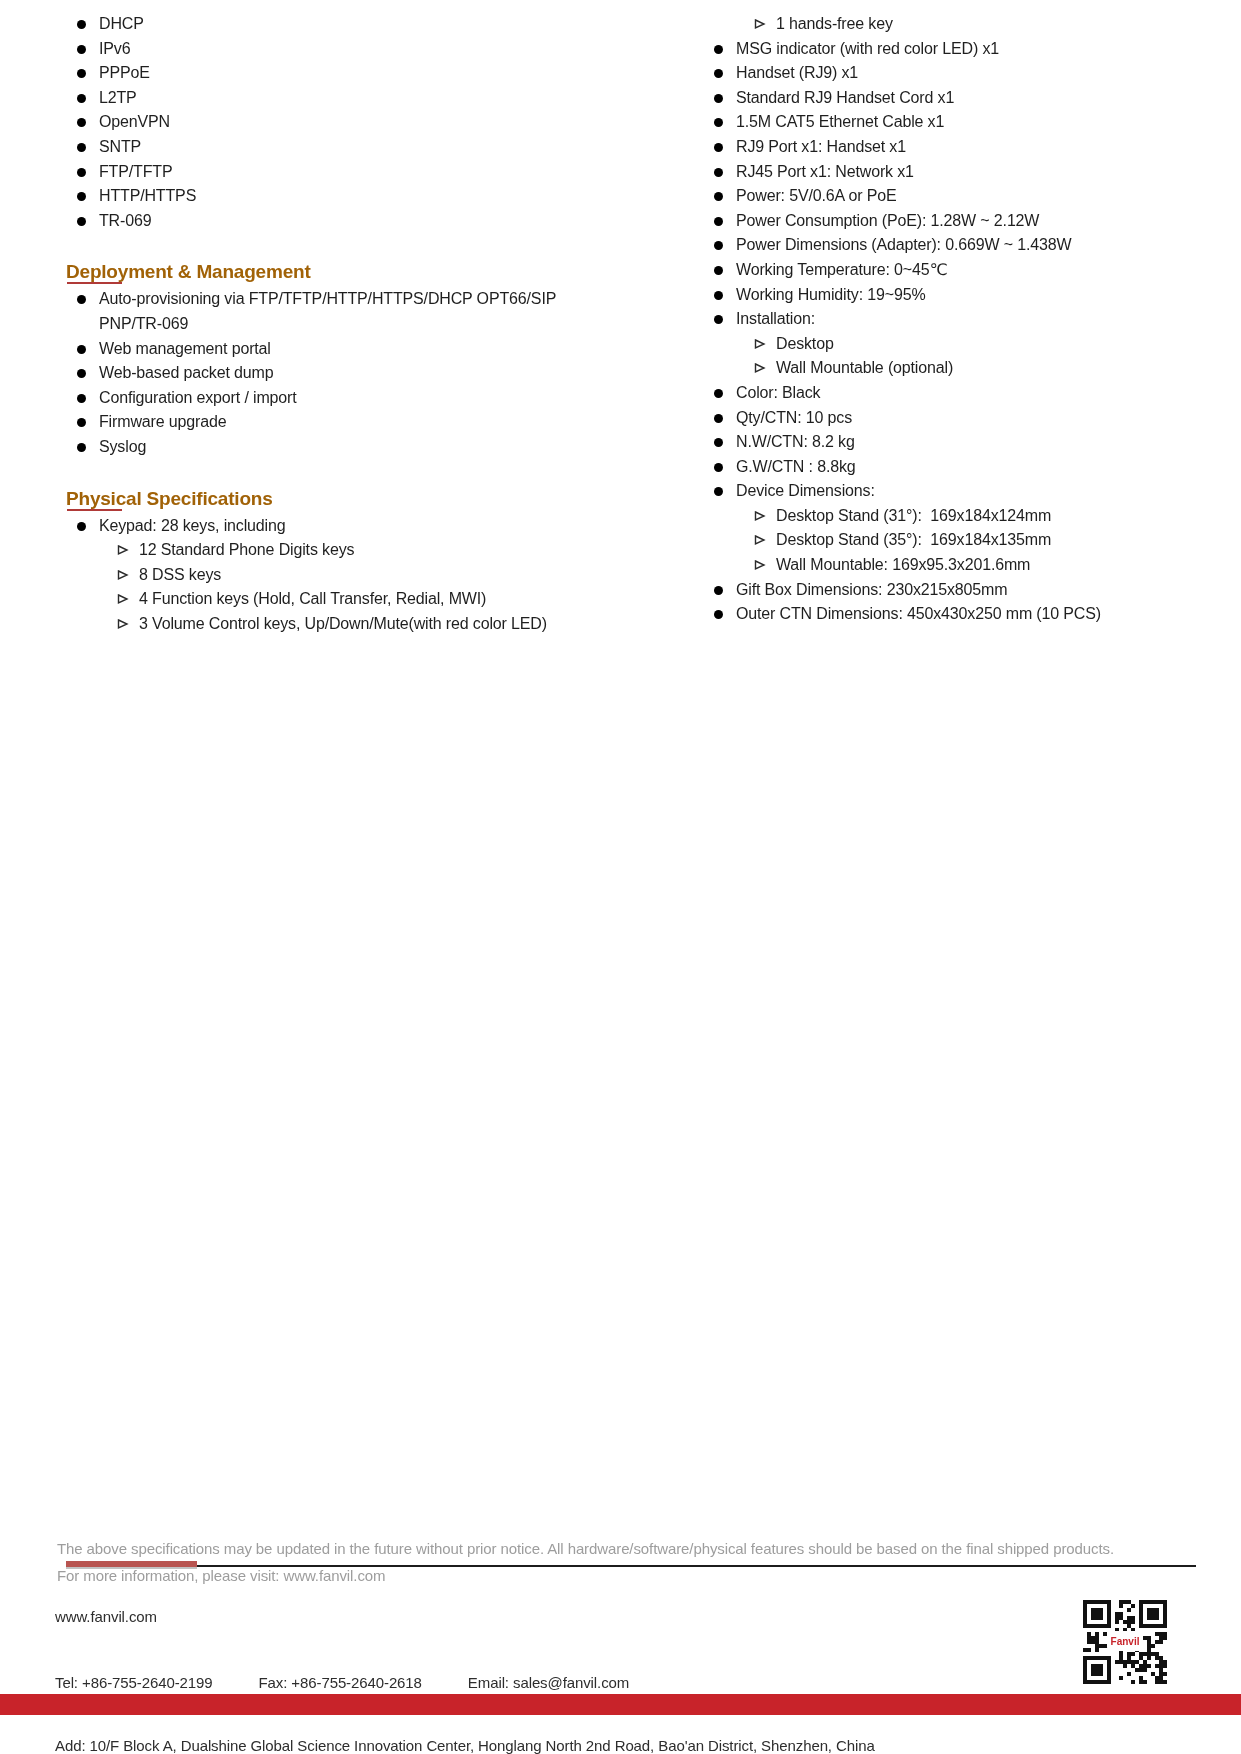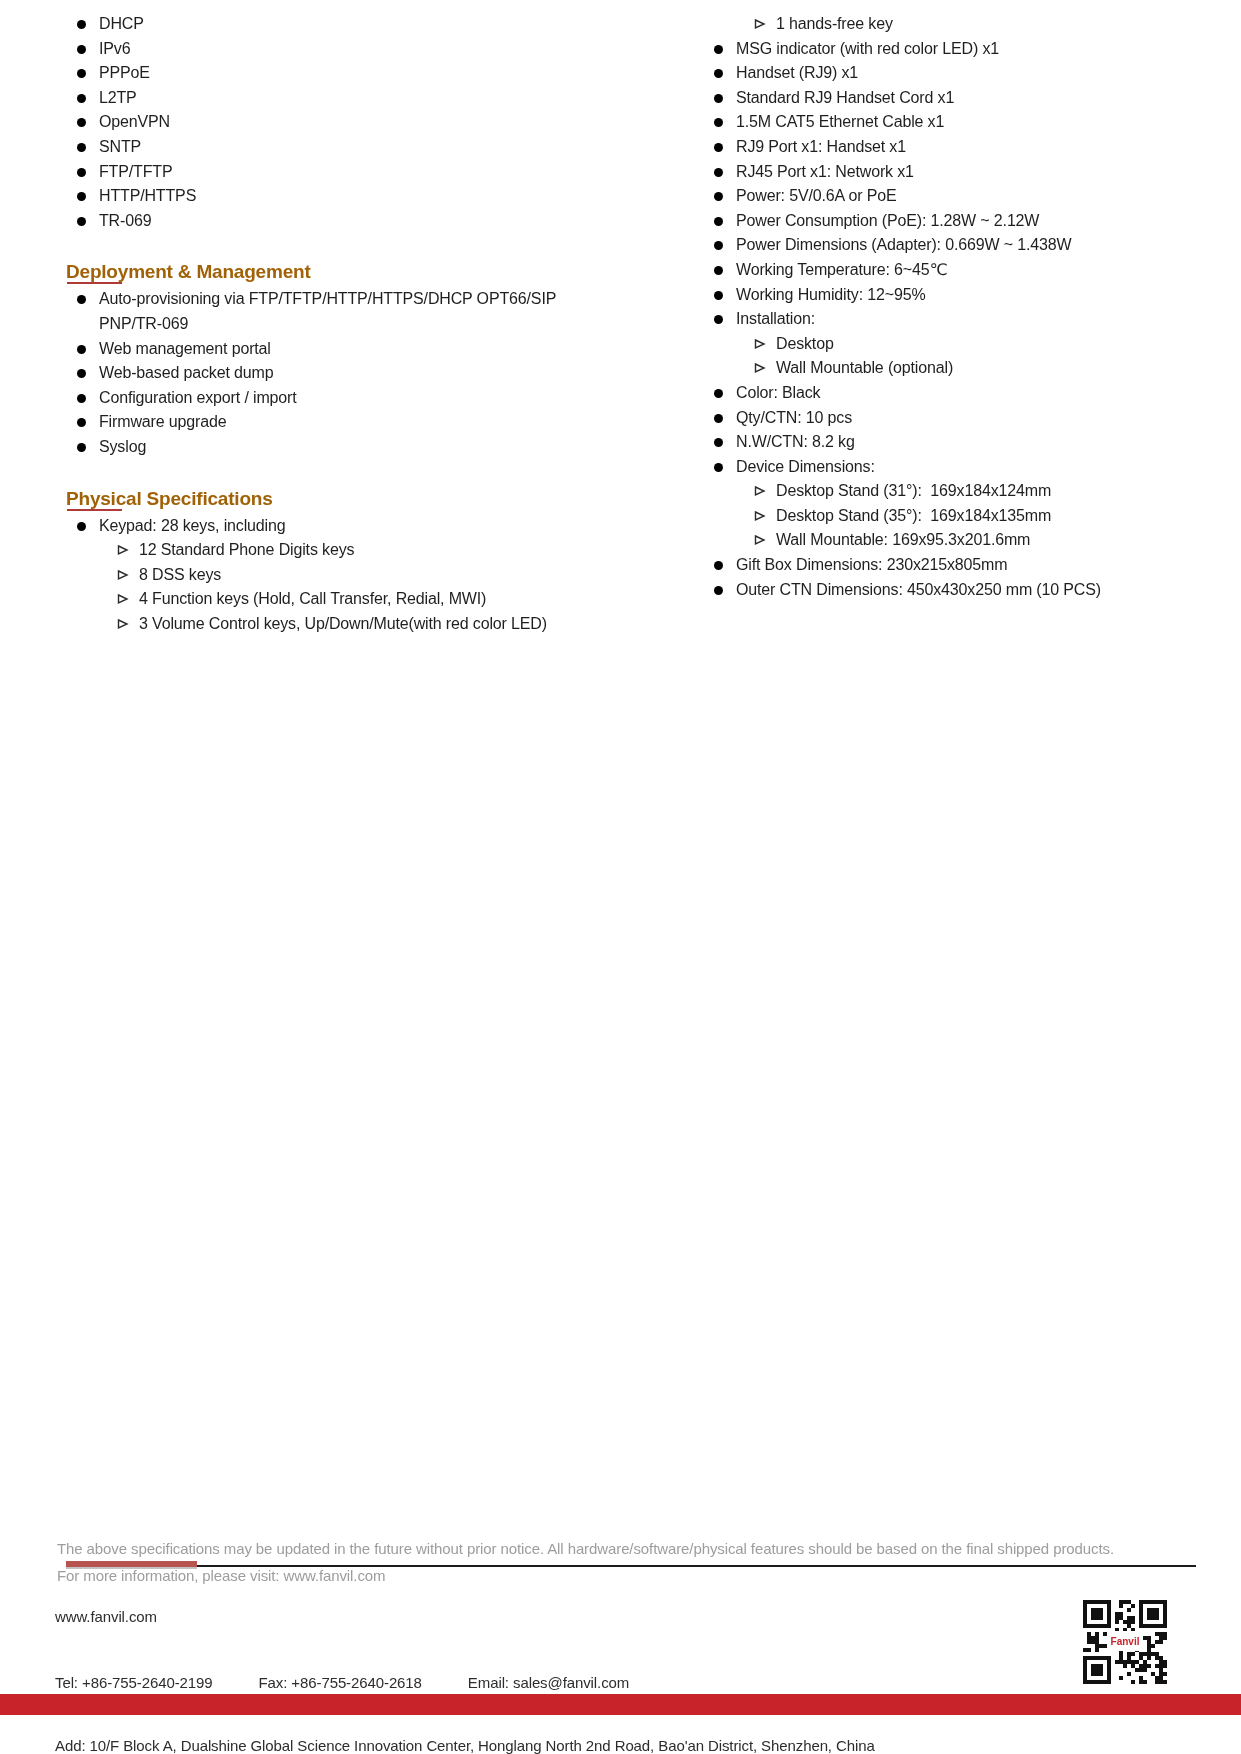--- a/index.html
+++ b/index.html
@@ -275,27 +275,27 @@
         <li class="bullet">
           <span class="marker">
             <span class="dot"></span>
           </span>
           <span class="item-text">Power Dimensions (Adapter): 0.669W ~ 1.438W</span>
         </li>
         <li class="bullet">
           <span class="marker">
             <span class="dot"></span>
           </span>
-          <span class="item-text">Working Temperature: 6~45℃</span>
-        </li>
-        <li class="bullet">
-          <span class="marker">
-            <span class="dot"></span>
-          </span>
-          <span class="item-text">Working Humidity: 12~95%</span>
+          <span class="item-text">Working Temperature: 0~45℃</span>
+        </li>
+        <li class="bullet">
+          <span class="marker">
+            <span class="dot"></span>
+          </span>
+          <span class="item-text">Working Humidity: 19~95%</span>
         </li>
         <li class="bullet">
           <span class="marker">
             <span class="dot"></span>
           </span>
           <span class="item-text">Installation:</span>
         </li>
         <li class="arrow">
           <span class="marker">
             <svg class="tri" width="12" height="12" viewBox="0 0 12 12">
@@ -322,20 +322,26 @@
           <span class="marker">
             <span class="dot"></span>
           </span>
           <span class="item-text">Qty/CTN: 10 pcs</span>
         </li>
         <li class="bullet">
           <span class="marker">
             <span class="dot"></span>
           </span>
           <span class="item-text">N.W/CTN: 8.2 kg</span>
+        </li>
+        <li class="bullet">
+          <span class="marker">
+            <span class="dot"></span>
+          </span>
+          <span class="item-text">G.W/CTN : 8.8kg</span>
         </li>
         <li class="bullet">
           <span class="marker">
             <span class="dot"></span>
           </span>
           <span class="item-text">Device Dimensions:</span>
         </li>
         <li class="arrow">
           <span class="marker">
             <svg class="tri" width="12" height="12" viewBox="0 0 12 12">

